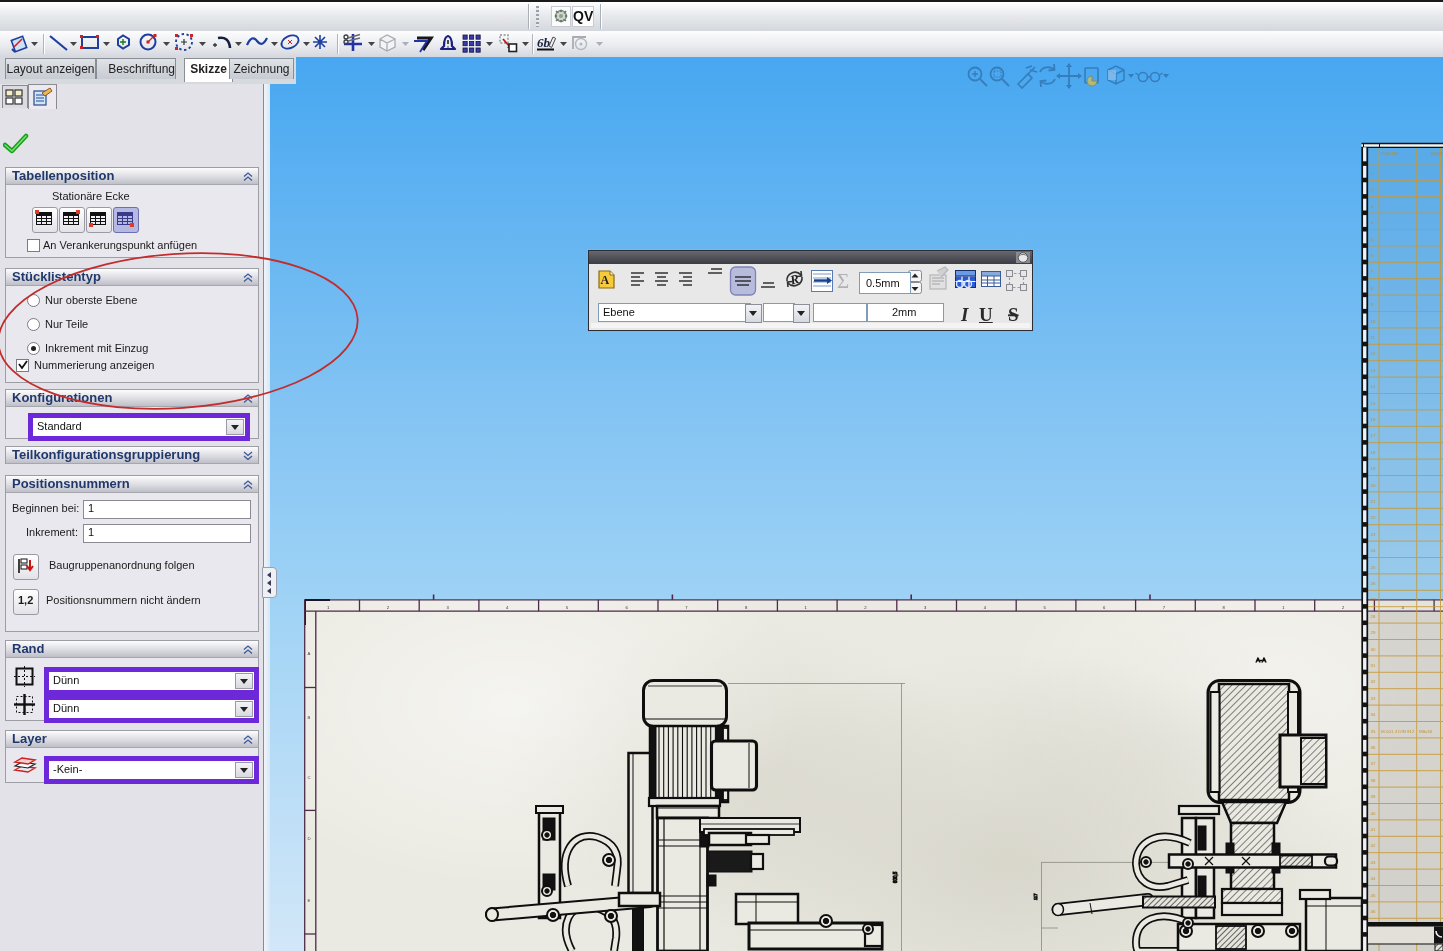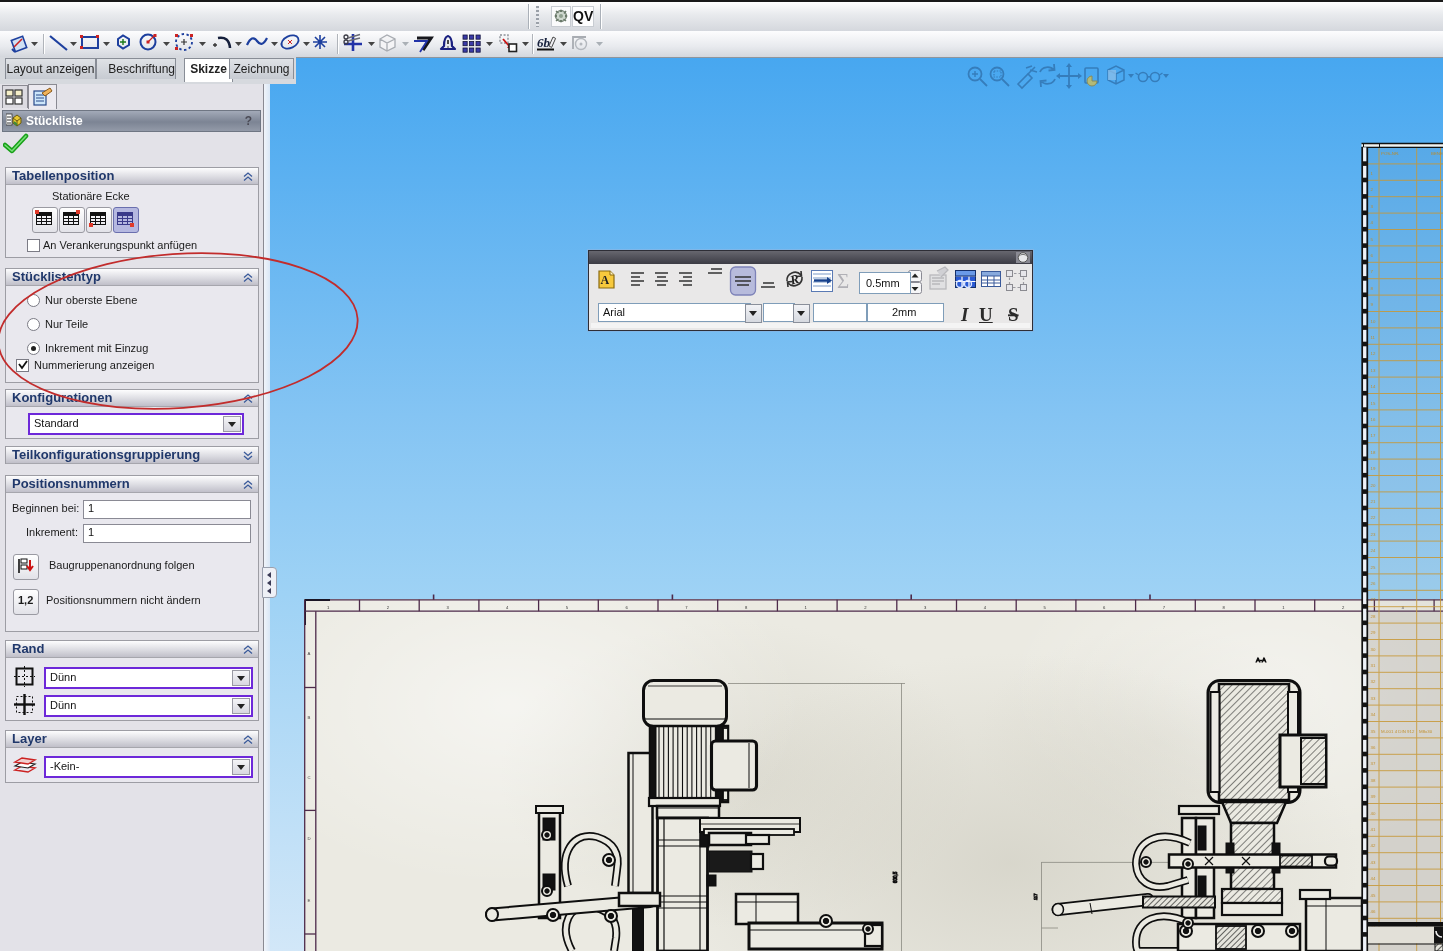--- a/index.html
+++ b/index.html
@@ -19,21 +19,21 @@
   
   #panel{left:0;top:84px;width:263px;height:867px;background:#e3e2e8;border-right:1px solid #8a8a92;}
   #pm-title{position:absolute;left:2px;top:26px;width:257px;height:20px;background:linear-gradient(#a3aab8,#7c8494 55%,#939aa8);border:1px solid #6f7683;color:#fff;font-weight:bold;font-size:12px;line-height:20px;}
   .grp{position:absolute;left:5px;width:252px;background:#e9e8ee;border:1px solid #9d9da4;}
   .ghead{height:16px;background:linear-gradient(#fdfdfe,#dcdce2 55%,#c0bfc9);border-bottom:1px solid #a6a6ad;color:#20386b;font-weight:bold;font-size:13px;line-height:16px;padding-left:6px;}
   .chev{position:absolute;right:5px;top:4px;}
   .lbl{position:absolute;font-size:11px;color:#1a1a1a;white-space:nowrap;}
   .radio{position:absolute;width:11px;height:11px;border:1px solid #7b7b85;border-radius:50%;background:#fff;}
   .radio.sel::after{content:"";position:absolute;left:3px;top:3px;width:5px;height:5px;border-radius:50%;background:#222;}
   .cb{position:absolute;width:11px;height:11px;border:1px solid #7b7b85;background:#fff;}
-  .combo{position:absolute;height:18px;background:#fff;border:2px solid #6d28d9;}
+  .combo{position:absolute;height:18px;background:#fff;border:5px solid #6d28d9;}
   .combo .btn{position:absolute;right:1px;top:1px;width:16px;height:14px;background:linear-gradient(#f4f4f7,#d8d8e0);border:1px solid #9a9aa4;}
   .combo .btn::after{content:"";position:absolute;left:4px;top:5px;border-left:4px solid transparent;border-right:4px solid transparent;border-top:5px solid #222;}
   .combo .ctext{position:absolute;left:4px;top:2px;font-size:11px;color:#111;}
   .tfield{position:absolute;height:16px;background:#fff;border:1px solid #8a8a94;font-size:11px;color:#111;padding:1px 0 0 4px;}
   .ibtn{position:absolute;width:24px;height:24px;background:linear-gradient(#ffffff,#e2e2e8);border:1px solid #9a9aa2;border-radius:3px;}
   
   #fmt{left:588px;top:250px;width:443px;height:79px;background:#e9e8e8;border:1px solid #2e2e36;box-shadow:0 0 0 1px #7fb6e8;}
   #fmt-title{position:absolute;left:0;top:0;width:100%;height:13px;background:linear-gradient(#67676f,#3c3c45);}
   .ffield{position:absolute;background:#fff;border:1px solid #7f9db9;font-size:11px;color:#111;}
 </style>
@@ -584,33 +584,20 @@
     <div style="position:absolute;left:28px;top:0px;width:27px;height:24px;background:#eceaf0;border:1px solid #8a8a92;border-bottom:none;">
       <svg width="22" height="20" style="position:absolute;left:2px;top:2px;">
         <rect x="3" y="4" width="12" height="14" fill="#cde6fa" stroke="#2a4a8a" stroke-width="1.2"></rect>
         <line x1="5" y1="8" x2="13" y2="8" stroke="#2a4a8a"></line>
         <line x1="5" y1="11" x2="13" y2="11" stroke="#2a4a8a"></line>
         <line x1="5" y1="14" x2="13" y2="14" stroke="#2a4a8a"></line>
         <path d="M11,6 L19,1 L21,4 L14,9 Z" fill="#f0b35c" stroke="#8a5a1a"></path>
       </svg>
     </div>
 
-    <div id="pm-title">
-      <svg width="16" height="15" style="position:absolute;left:3px;top:1px;">
-        <rect x="0" y="2" width="6" height="11" fill="#fff" stroke="#333" stroke-width="0.8"></rect>
-        <line x1="1" y1="5" x2="5" y2="5" stroke="#333"></line>
-          <line x1="1" y1="8" x2="5" y2="8" stroke="#333"></line>
-          <line x1="1" y1="11" x2="5" y2="11" stroke="#333"></line>
-        <path d="M7,6 L11,3 L15,6 L15,11 L11,14 L7,11 Z" fill="#e8c832" stroke="#6a5a10"></path>
-        <path d="M7,6 L11,9 L15,6 M11,9 L11,14" fill="none" stroke="#6a5a10"></path>
-        <path d="M8,10 l3,3" stroke="#3a8a3a" stroke-width="2"></path>
-      </svg>
-      <span style="margin-left:23px;">Stückliste</span>
-      <span style="position:absolute;right:8px;top:0;color:#4a4a55;font-weight:bold;">?</span>
-    </div>
 
     <svg width="26" height="22" style="position:absolute;left:3px;top:49px;">
       <path d="M2,12 L9,18 L23,3" fill="none" stroke="#17a017" stroke-width="4.5" stroke-linecap="round" stroke-linejoin="round"></path>
       <path d="M2,12 L9,18 L23,3" fill="none" stroke="#7ae07a" stroke-width="1.5" stroke-linecap="round"></path>
     </svg>
 
     <div class="grp" style="top:83px;height:89px;">
       <div class="ghead">Tabellenposition</div>
       <svg class="chev" width="10" height="9">
           <path d="M1,4.5 L5,1 L9,4.5 M1,8.5 L5,5 L9,8.5" fill="none" stroke="#3a5a9a" stroke-width="1.3"></path>
@@ -857,21 +844,21 @@
       </g>
 
       <text x="341" y="70" font-size="19" font-weight="bold" font-family="Liberation Serif,serif" fill="#2a2a2a">B</text>
       <text x="372" y="70" font-size="19" font-style="italic" font-weight="bold" font-family="Liberation Serif,serif" fill="#2a2a2a">I</text>
       <text x="390" y="70" font-size="19" font-weight="bold" text-decoration="underline" font-family="Liberation Serif,serif" fill="#2a2a2a">U</text>
       <text x="419" y="70" font-size="19" font-weight="bold" text-decoration="line-through" font-family="Liberation Serif,serif" fill="#2a2a2a">S</text>
 
       <rect x="2" y="72" width="439" height="5" fill="#f4f4f4"></rect>
     </svg>
     <div class="ffield" style="left:270px;top:21px;width:44px;height:20px;line-height:20px;padding-left:6px;">0.5mm</div>
-    <div class="ffield" style="left:9px;top:52px;width:147px;height:17px;line-height:17px;padding-left:4px;">Arial</div>
+    <div class="ffield" style="left:9px;top:52px;width:147px;height:17px;line-height:17px;padding-left:4px;">Ebene</div>
     <div style="position:absolute;left:156px;top:53px;width:15px;height:17px;background:linear-gradient(#f2f3f6,#d6d9e0);border:1px solid #8a8f9a;">
         <div style="position:absolute;left:3px;top:6px;border-left:4.5px solid transparent;border-right:4.5px solid transparent;border-top:5.5px solid #222;"></div>
       </div>
     <div class="ffield" style="left:174px;top:52px;width:30px;height:17px;"></div>
     <div style="position:absolute;left:204px;top:53px;width:15px;height:17px;background:linear-gradient(#f2f3f6,#d6d9e0);border:1px solid #8a8f9a;">
         <div style="position:absolute;left:3px;top:6px;border-left:4.5px solid transparent;border-right:4.5px solid transparent;border-top:5.5px solid #222;"></div>
       </div>
     <div class="ffield" style="left:224px;top:52px;width:52px;height:17px;"></div>
     <div class="ffield" style="left:278px;top:52px;width:51px;height:17px;line-height:17px;padding-left:24px;">2mm</div>
   </div>

